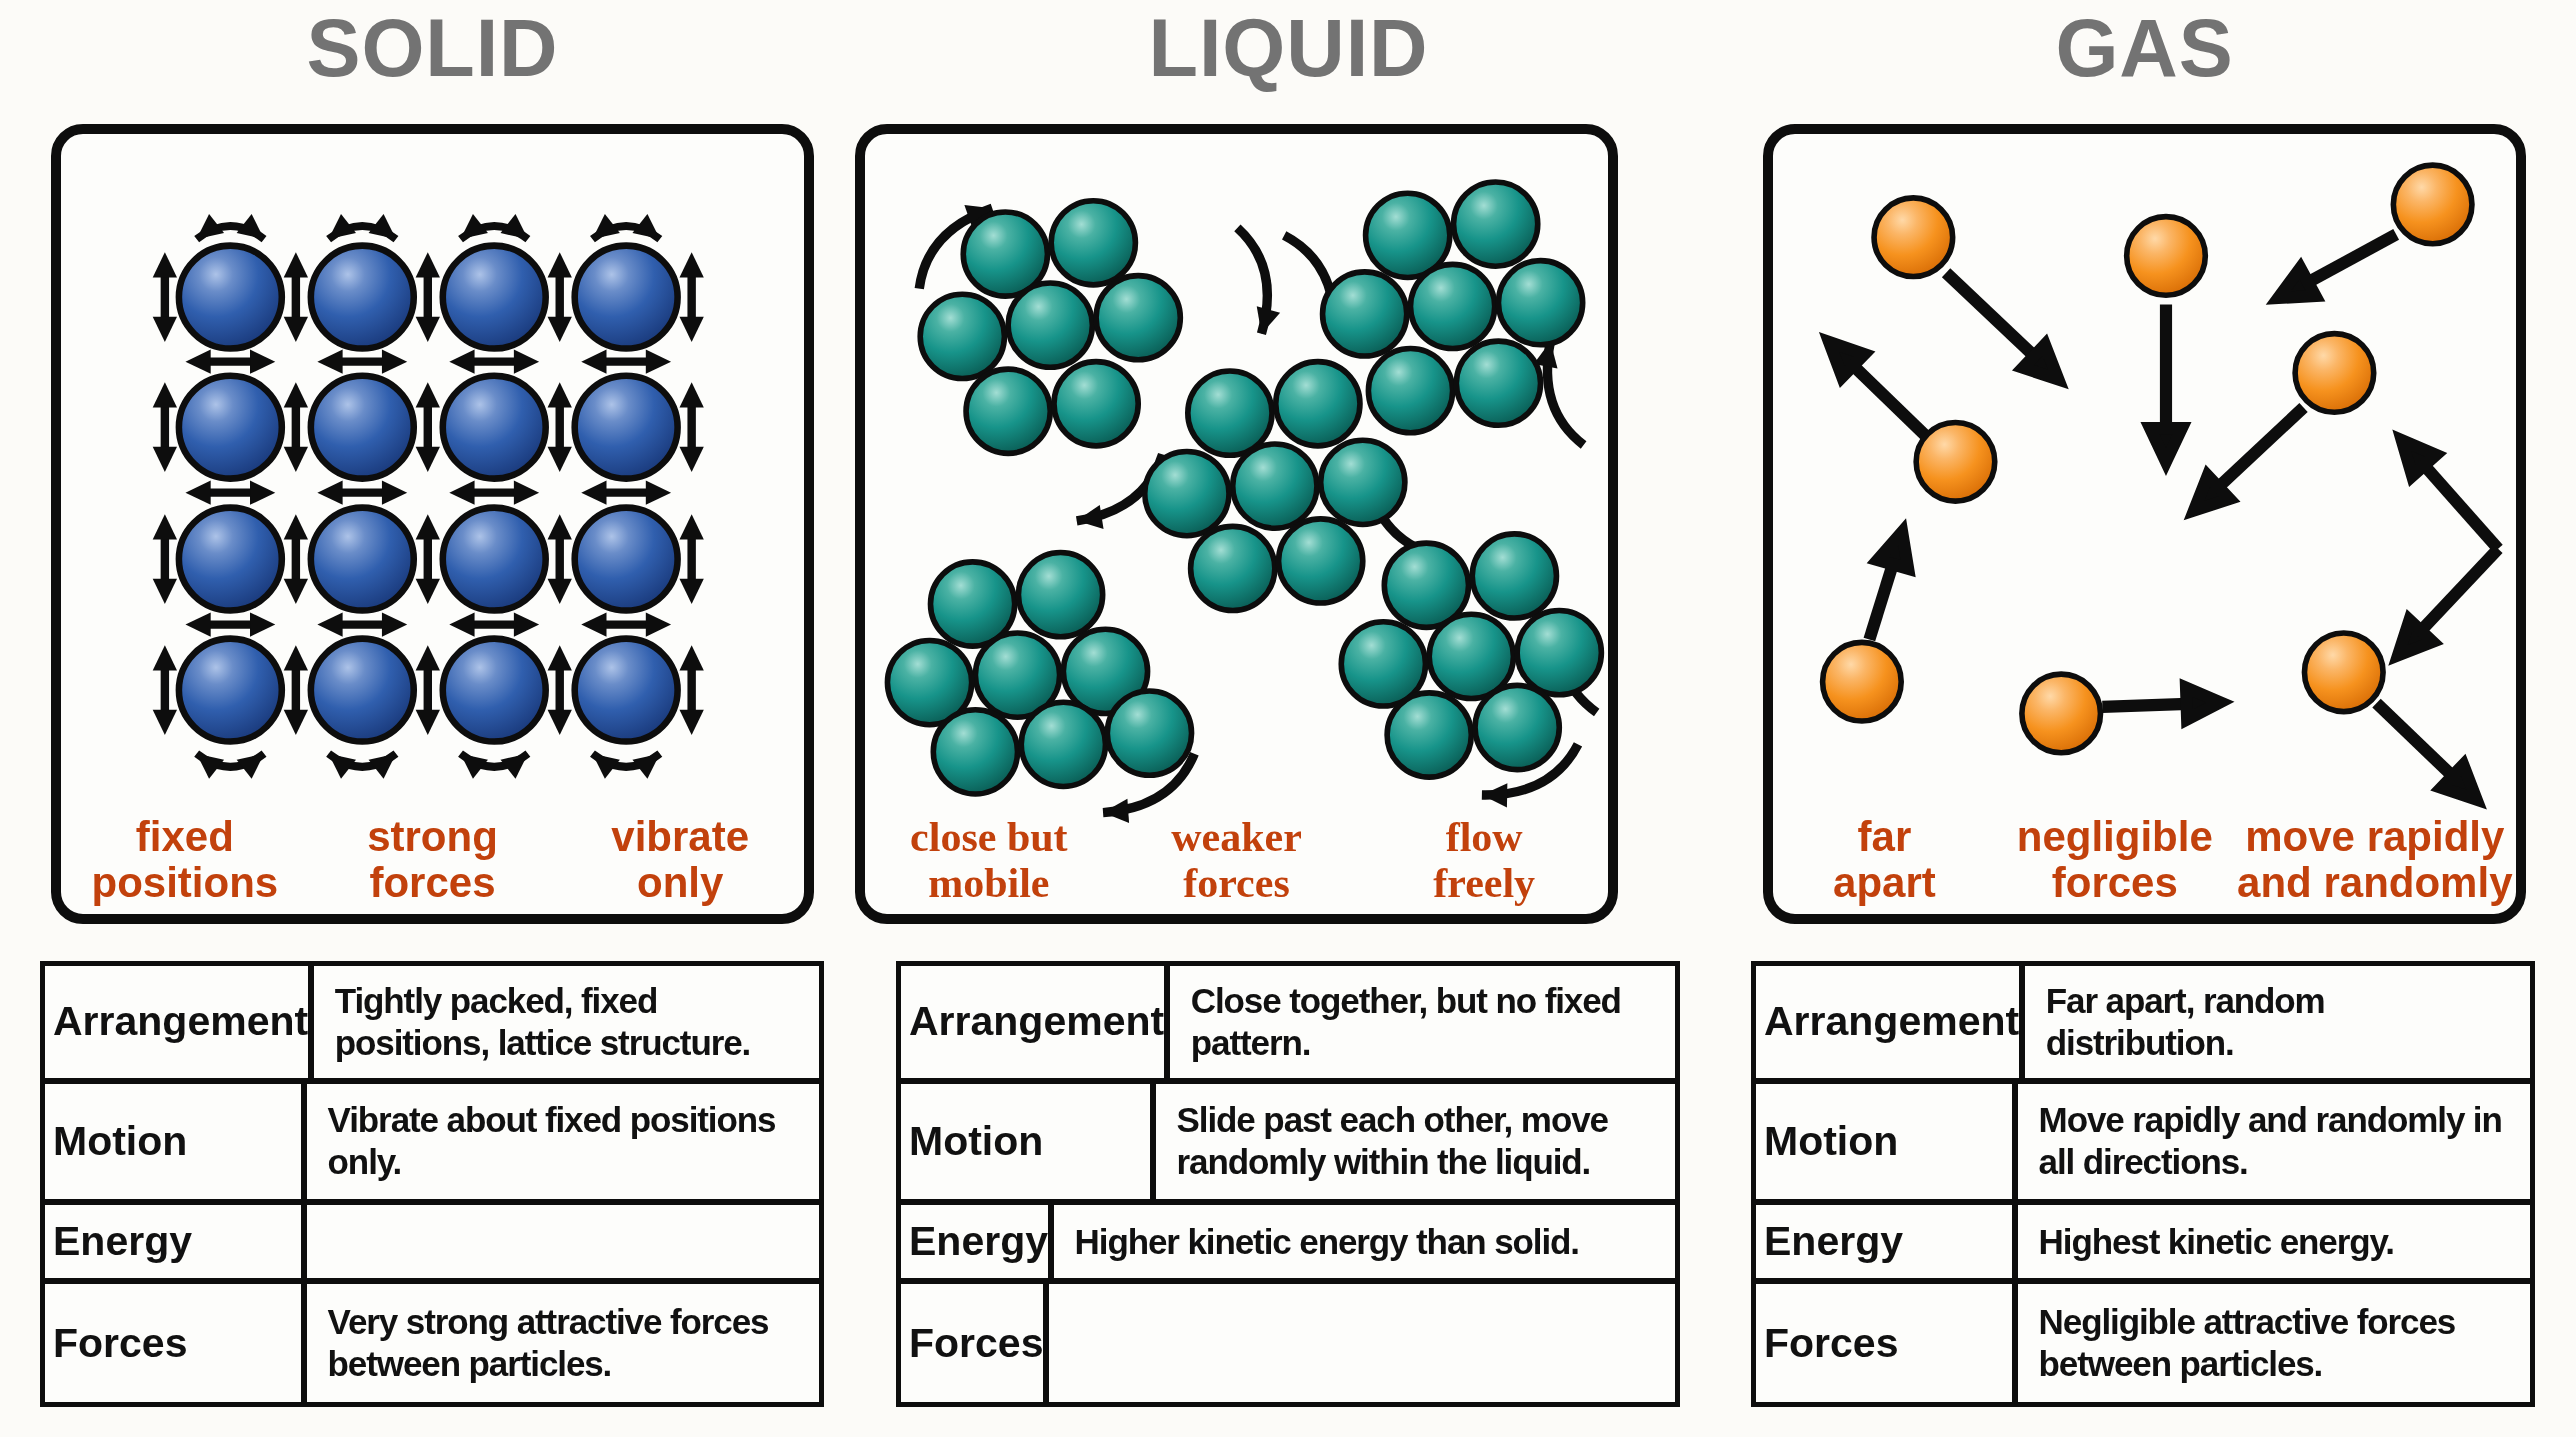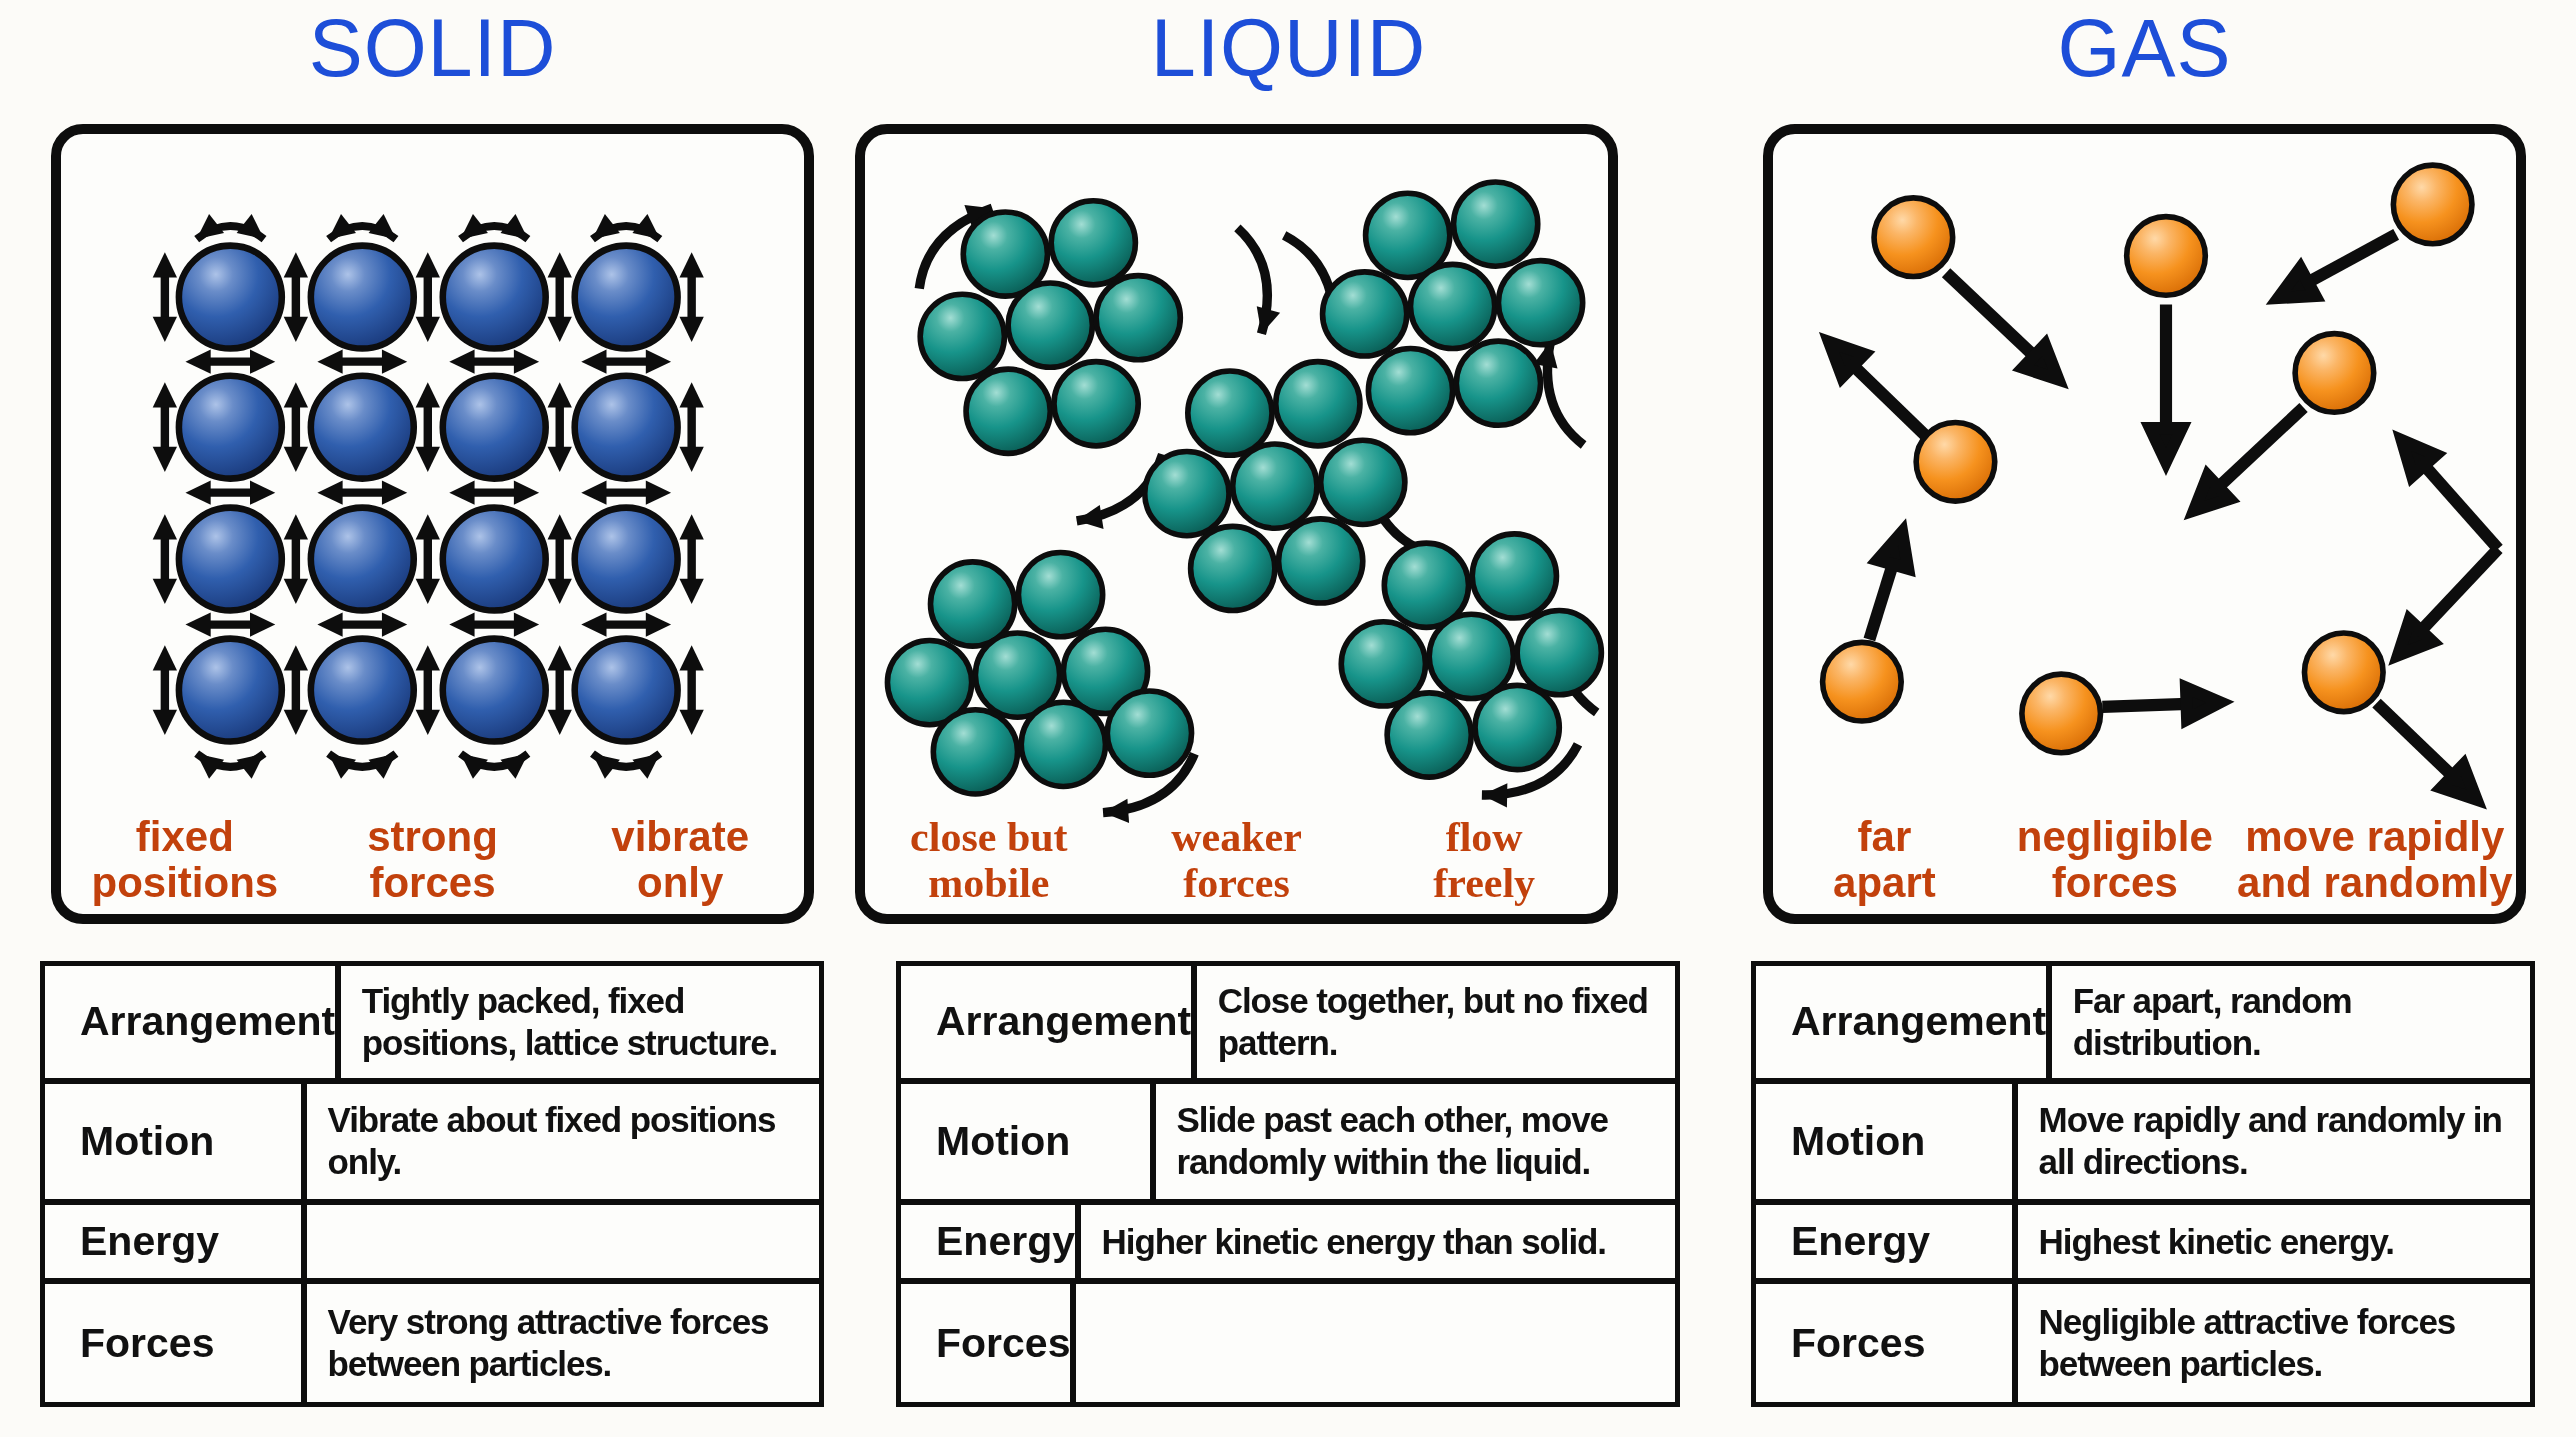--- a/index.html
+++ b/index.html
@@ -5,22 +5,22 @@
   html,body{margin:0;padding:0;}
   body{
     width:2576px;height:1438px;overflow:hidden;
     background:#fcfbf8;color:#111;
     font-family:"Liberation Sans", sans-serif;
     position:relative;
   }
   .poster{position:absolute;inset:0;}
   .state-title{
     position:absolute;top:1.9px;height:103px;
-    font-size:81px;font-weight:400;letter-spacing:0.9px;
-    text-align:center;color:#1d4ed8;
+    font-size:81px;font-weight:700;letter-spacing:0.9px;
+    text-align:center;color:#737373;
   }
   .panel{
     position:absolute;top:124px;width:763px;height:800px;
     border:10.3px solid #0d0d0d;border-radius:32px;
     box-sizing:border-box;background:#fdfdfb;
   }
   .panel svg.diagram{position:absolute;left:0;top:0;}
   .captions{
     position:absolute;left:0;right:0;bottom:7.5px;
     display:flex;align-items:flex-end;
@@ -38,21 +38,21 @@
     display:flex;flex-direction:column;background:#fdfdfb;
   }
   .trow{display:flex;min-height:0;}
   .trow + .trow{border-top:6.6px solid #0d0d0d;}
   .trow.r1{flex:127 1 0;}
   .trow.r2{flex:132 1 0;}
   .trow.r3{flex:83 1 0;}
   .trow.r4{flex:134 1 0;}
   .lbl{
     flex:0 0 262px;border-right:6.6px solid #0d0d0d;
-    display:flex;align-items:center;padding-left:35px;
+    display:flex;align-items:center;padding-left:8px;
     font-size:41px;font-weight:700;box-sizing:border-box;
   }
   .val{
     flex:1 1 0;display:flex;align-items:center;
     padding:5.6px 13px 5.6px 20.6px;
     font-size:35px;font-weight:700;line-height:1.2;
     letter-spacing:-1.1px;box-sizing:border-box;
   }
   .tbl.liquid .r1 .lbl,.tbl.liquid .r2 .lbl{flex-basis:255px;}
   .tbl.liquid .r3 .lbl,.tbl.liquid .r4 .lbl{flex-basis:148px;}

